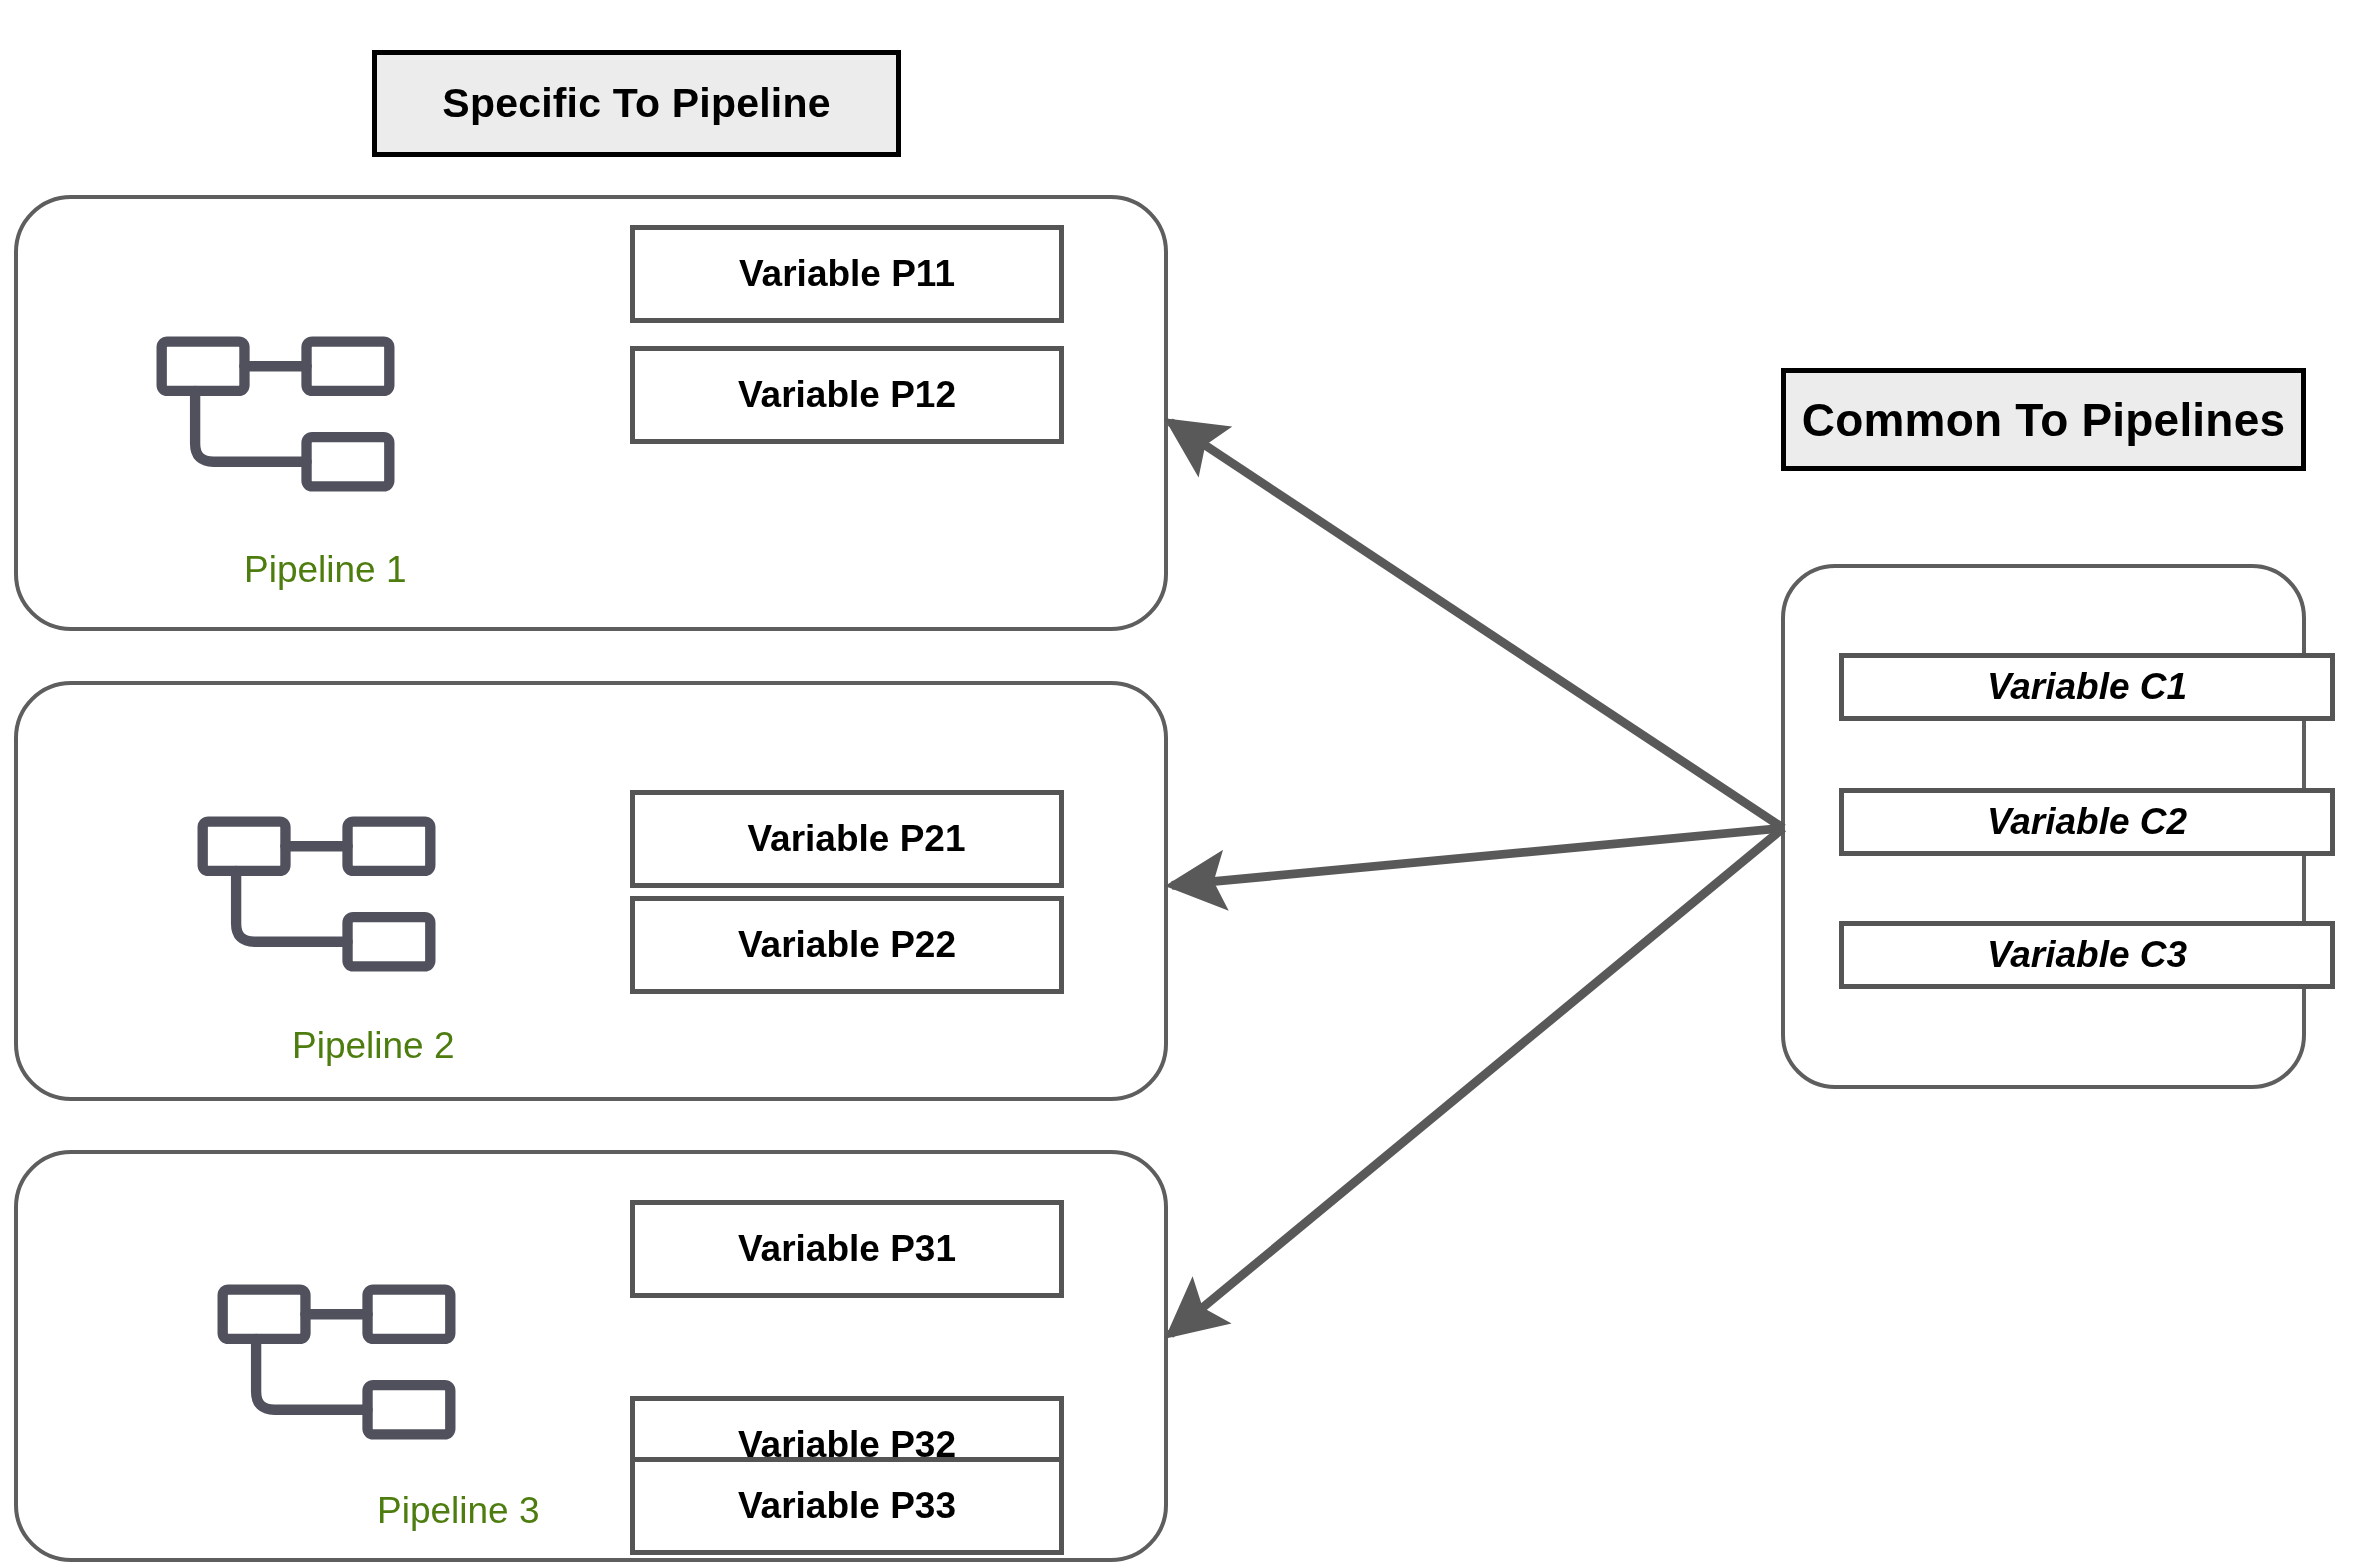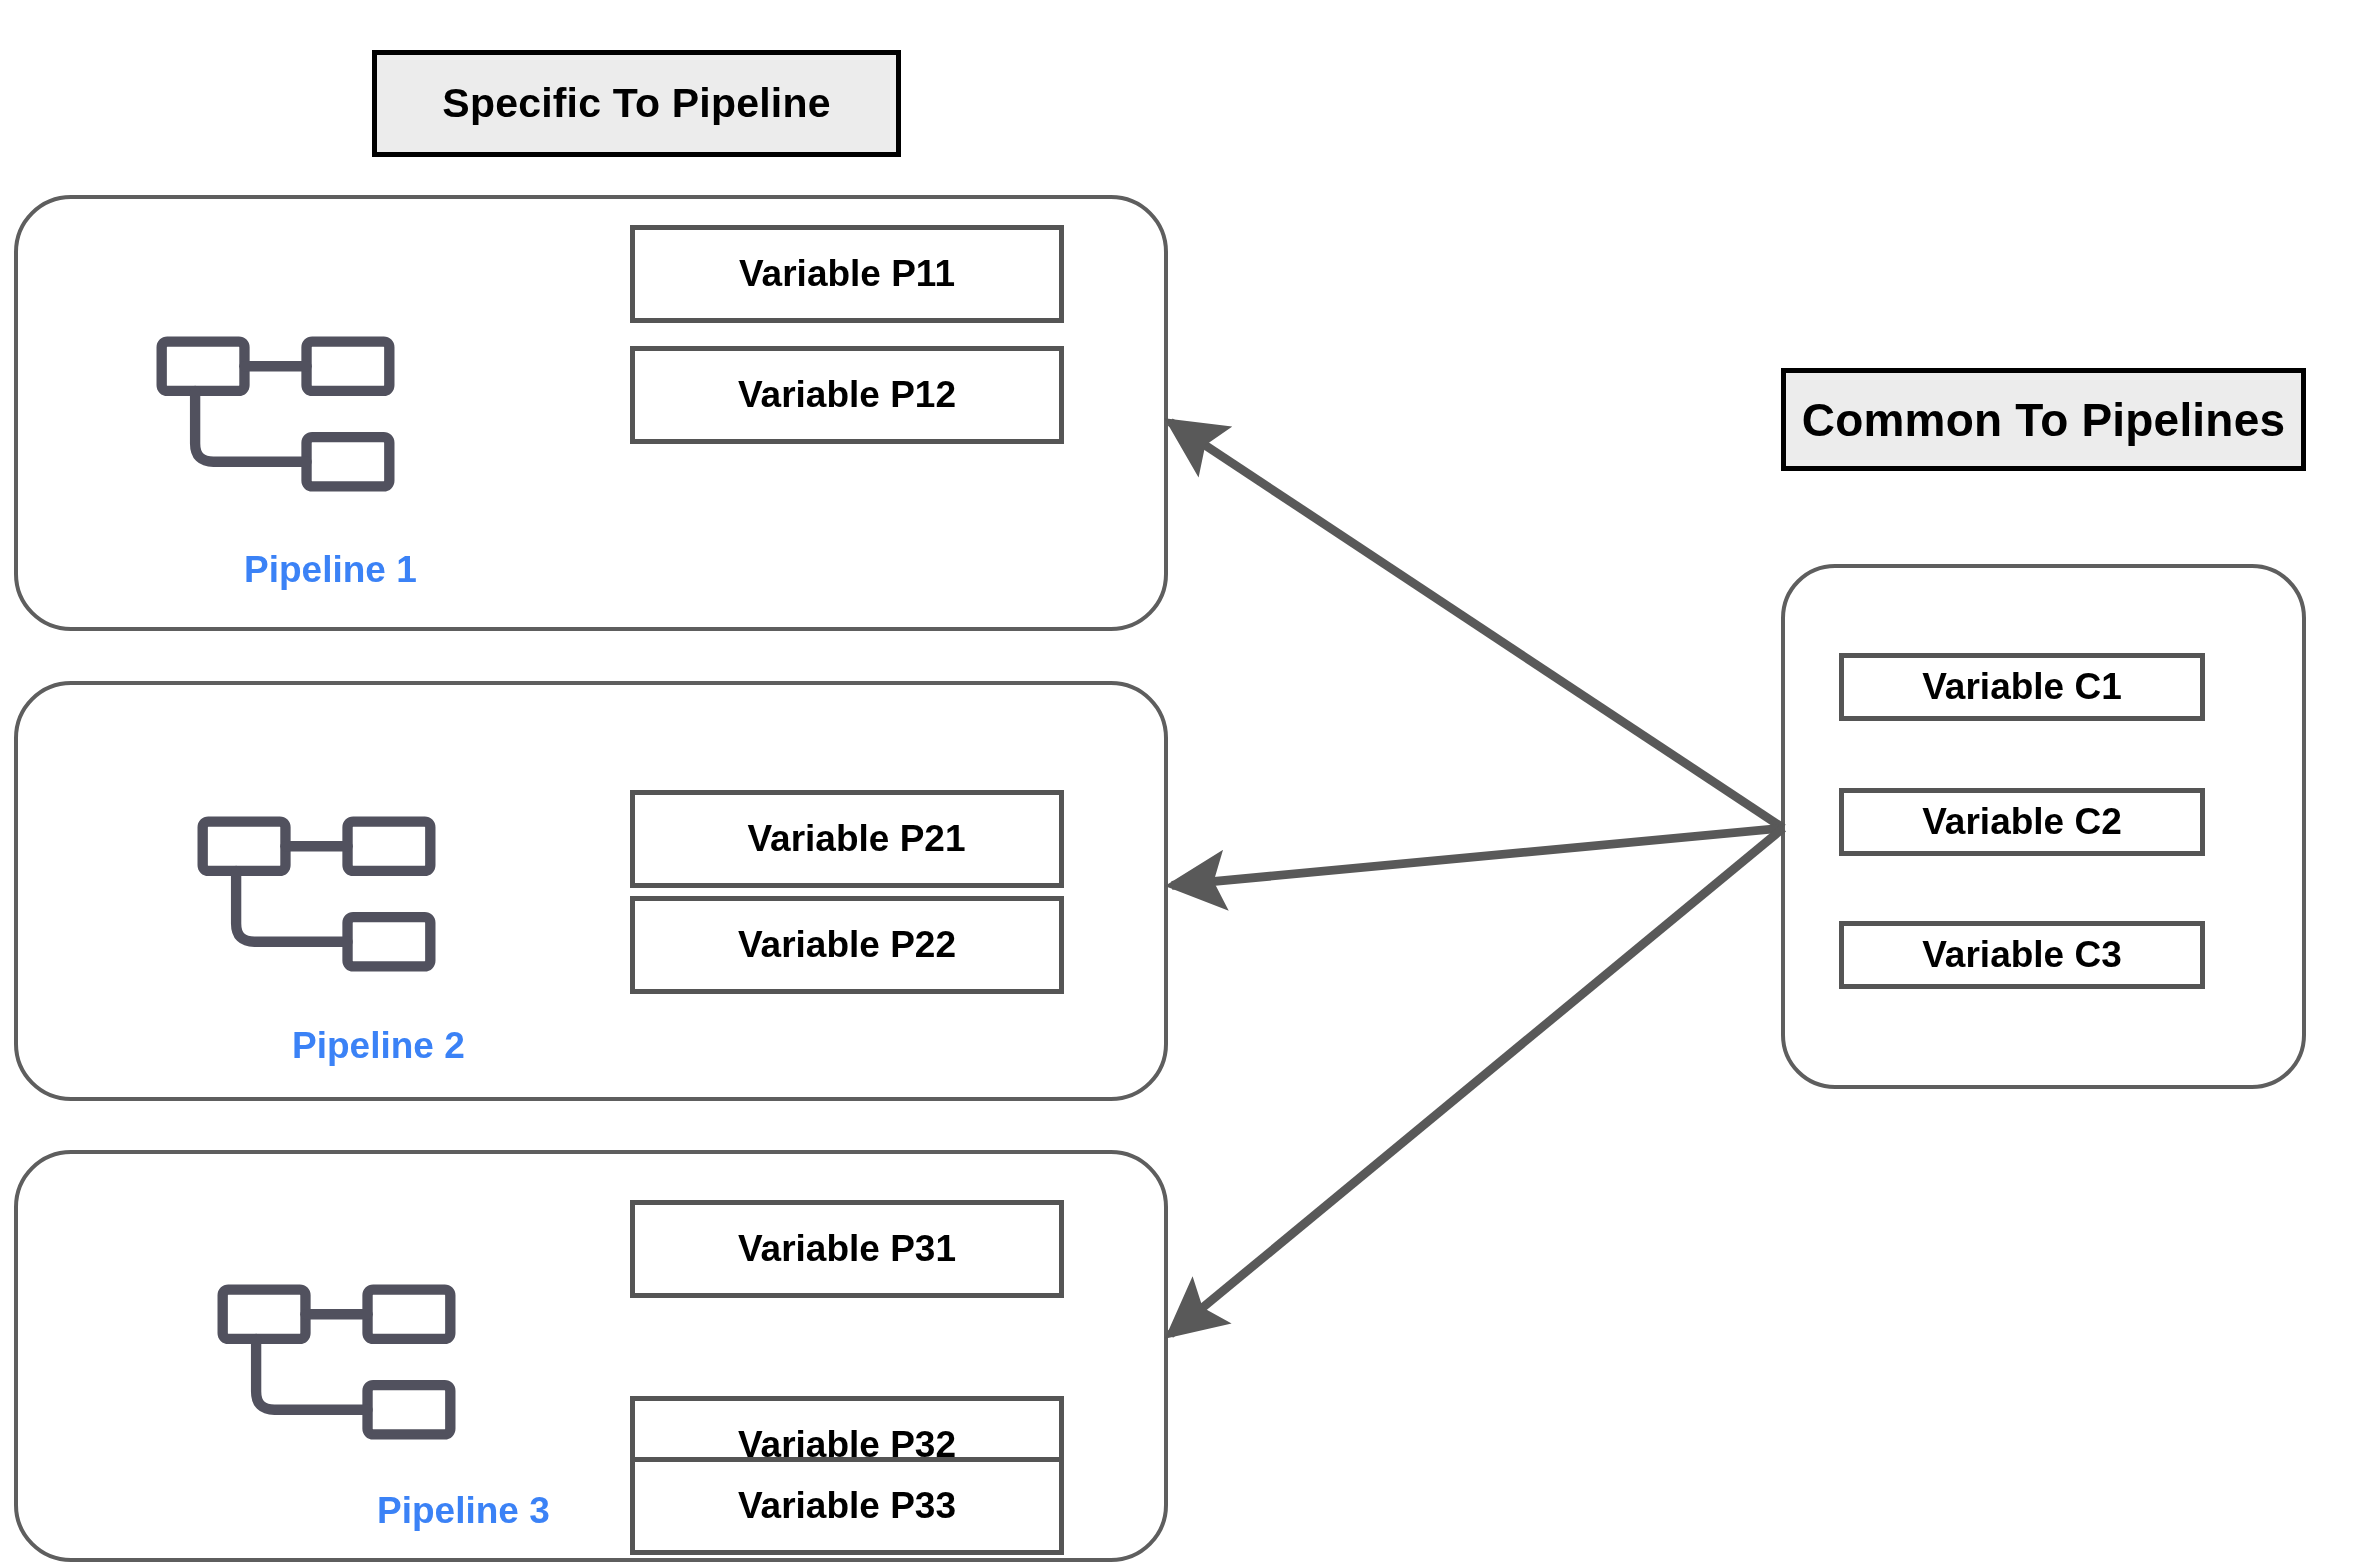--- a/index.html
+++ b/index.html
@@ -72,36 +72,36 @@
     box-sizing: border-box;
     display: flex;
     align-items: center;
     justify-content: center;
     font-size: 37px;
     font-weight: bold;
     color: #000000;
     white-space: nowrap;
   }
   .var-box.pipe { left: 630px; width: 434px; height: 98px; }
-  .var-box.common { left: 1839px; width: 366px; height: 68px; }
+  .var-box.common { left: 1839px; width: 496px; height: 68px; font-style: italic; }
 
   
   .pipeline-icon {
     position: absolute;
     width: 239px;
     height: 156px;
   }
   .pipeline-icon svg { display: block; width: 100%; height: 100%; }
 
   
   .pipeline-caption {
     position: absolute;
     font-size: 37px;
-    font-weight: bold;
-    color: #3b82f6;
+    font-weight: normal;
+    color: #4d7c0f;
     white-space: nowrap;
   }
 
   
   #arrow-layer {
     position: absolute;
     left: 0; top: 0;
     width: 2354px;
     height: 1563px;
     pointer-events: none;

